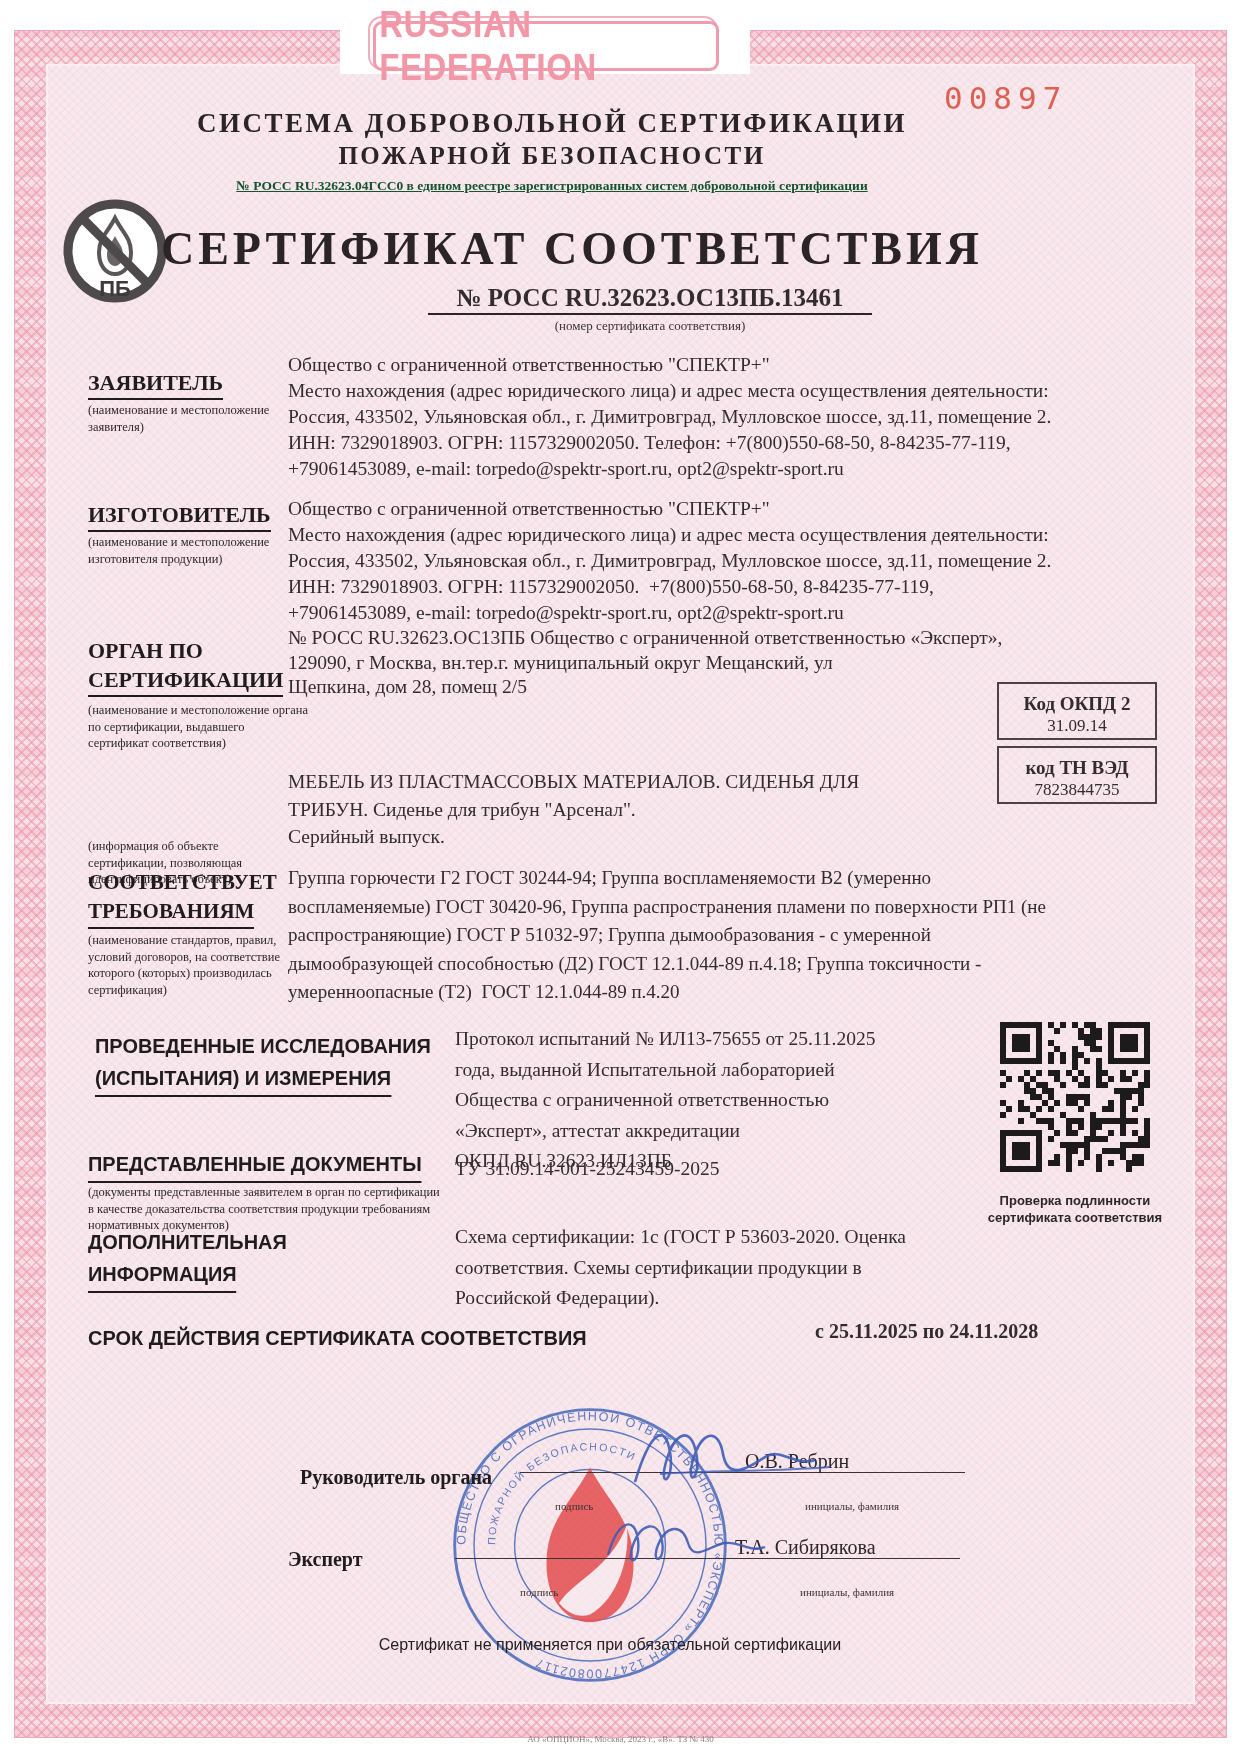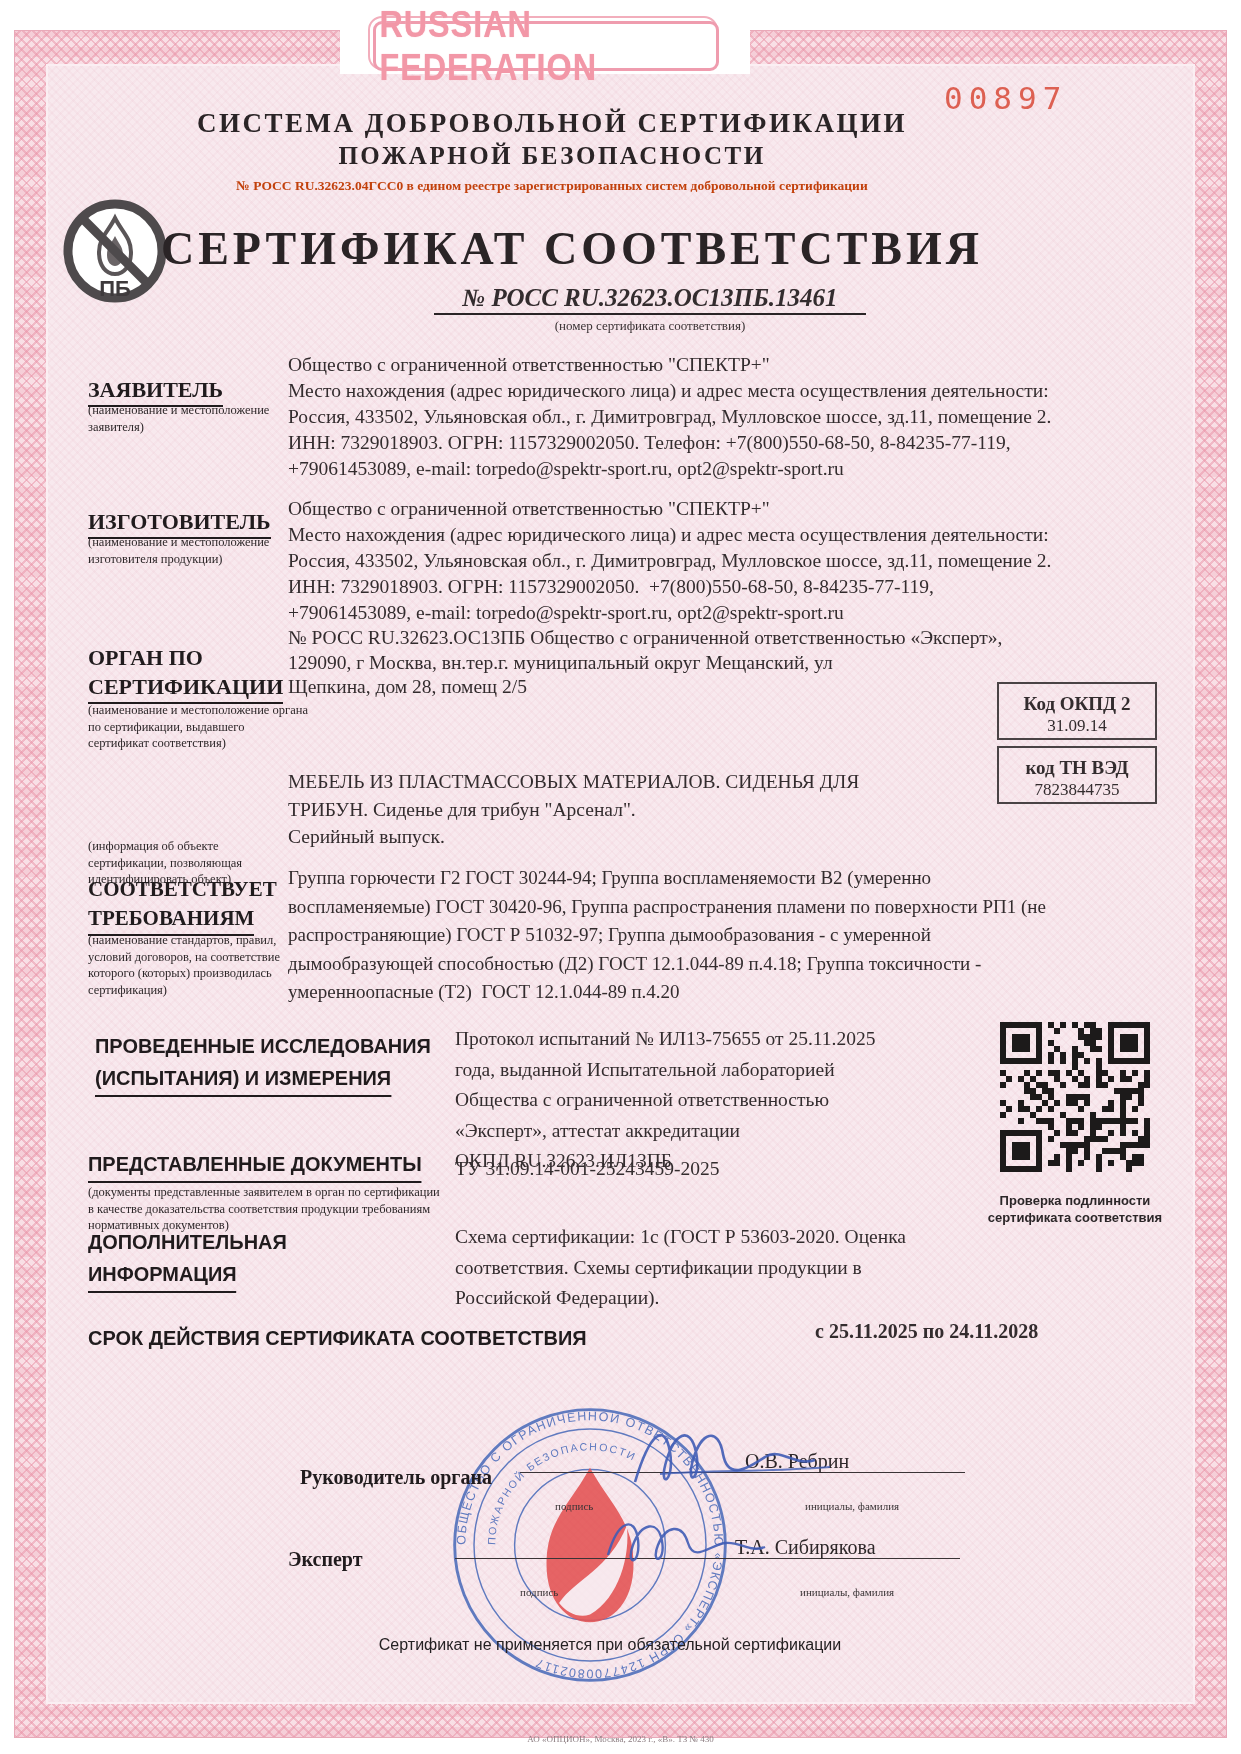--- a/index.html
+++ b/index.html
@@ -21,27 +21,27 @@
     box-shadow: inset 0 0 0 2px #fbeff3;}
   
   .badge-band{position:absolute;left:340px;top:12px;width:410px;height:62px;background:#fff;}
   .badge{position:absolute;left:368px;top:16px;width:350px;height:54px;border:2px solid #f2aebc;border-radius:14px;background:#fff;padding:3px;box-sizing:border-box;}
   .badge-inner{width:100%;height:100%;border:3px solid #ef9cae;border-radius:9px;display:flex;align-items:center;justify-content:center;background:#fff;}
   .badge-text{font-family:"Liberation Sans","DejaVu Sans",sans-serif;font-weight:bold;font-size:33px;letter-spacing:1px;color:#f297a7;transform:scaleY(1.12) scaleX(.98);text-shadow:0 0 1px #f7bac6;}
   .serial{position:absolute;left:944px;top:80px;font-family:"DejaVu Sans Mono","Liberation Mono",monospace;font-size:31px;letter-spacing:6px;color:#dd6052;}
   .ctr{text-align:center;}
   .sys1{position:absolute;left:82px;top:108px;width:940px;font-size:27px;font-weight:bold;letter-spacing:2.5px;color:#2a2426;}
   .sys2{position:absolute;left:82px;top:142px;width:940px;font-size:25px;font-weight:bold;letter-spacing:2.5px;color:#2a2426;}
-  .registry{position:absolute;left:82px;top:178px;width:940px;font-size:13.5px;font-weight:bold;color:#c2410c;}
+  .registry{position:absolute;left:82px;top:178px;width:940px;font-size:13.5px;font-weight:bold;color:#14532d;text-decoration:underline;}
   .cert-title{position:absolute;left:102px;top:222px;width:940px;font-size:46px;font-weight:bold;letter-spacing:4px;color:#2a2426;}
   .cert-num-wrap{position:absolute;left:400px;top:284px;width:500px;text-align:center;}
-  .cert-num{display:inline-block;font-size:25px;font-weight:bold;border-bottom:2px solid #2a2426;padding:0 28px 1px 28px;font-style:italic;}
+  .cert-num{display:inline-block;font-size:25px;font-weight:bold;border-bottom:2px solid #2a2426;padding:0 28px 1px 28px;}
   .cert-num-cap{position:absolute;left:400px;top:318px;width:500px;font-size:13px;color:#3a3234;}
   
-  .lblS{position:absolute;font-size:22px;font-weight:bold;color:#201b1d;line-height:29px;margin-top:7px;}
+  .lblS{position:absolute;font-size:22px;font-weight:bold;color:#201b1d;line-height:29px;}
   .lblSans{position:absolute;font-family:"Liberation Sans","DejaVu Sans",sans-serif;font-size:21px;font-weight:bold;color:#201b1d;line-height:32px;transform:scaleX(.95);transform-origin:left top;white-space:nowrap;}
   .ul{border-bottom:2px solid #201b1d;display:inline-block;padding-bottom:1px;}
   .sub{position:absolute;font-size:12.5px;line-height:16.5px;color:#2e282a;}
   .blk{position:absolute;font-size:19.5px;color:#332c2e;}
   .blk .tline{white-space:pre;}
   
   .codebox{position:absolute;left:997px;width:160px;height:58px;border:2px solid #4a4345;text-align:center;box-sizing:border-box;}
   .codebox .cl{font-size:19px;font-weight:bold;margin-top:9px;}
   .codebox .cv{font-size:17px;margin-top:1px;}
   

